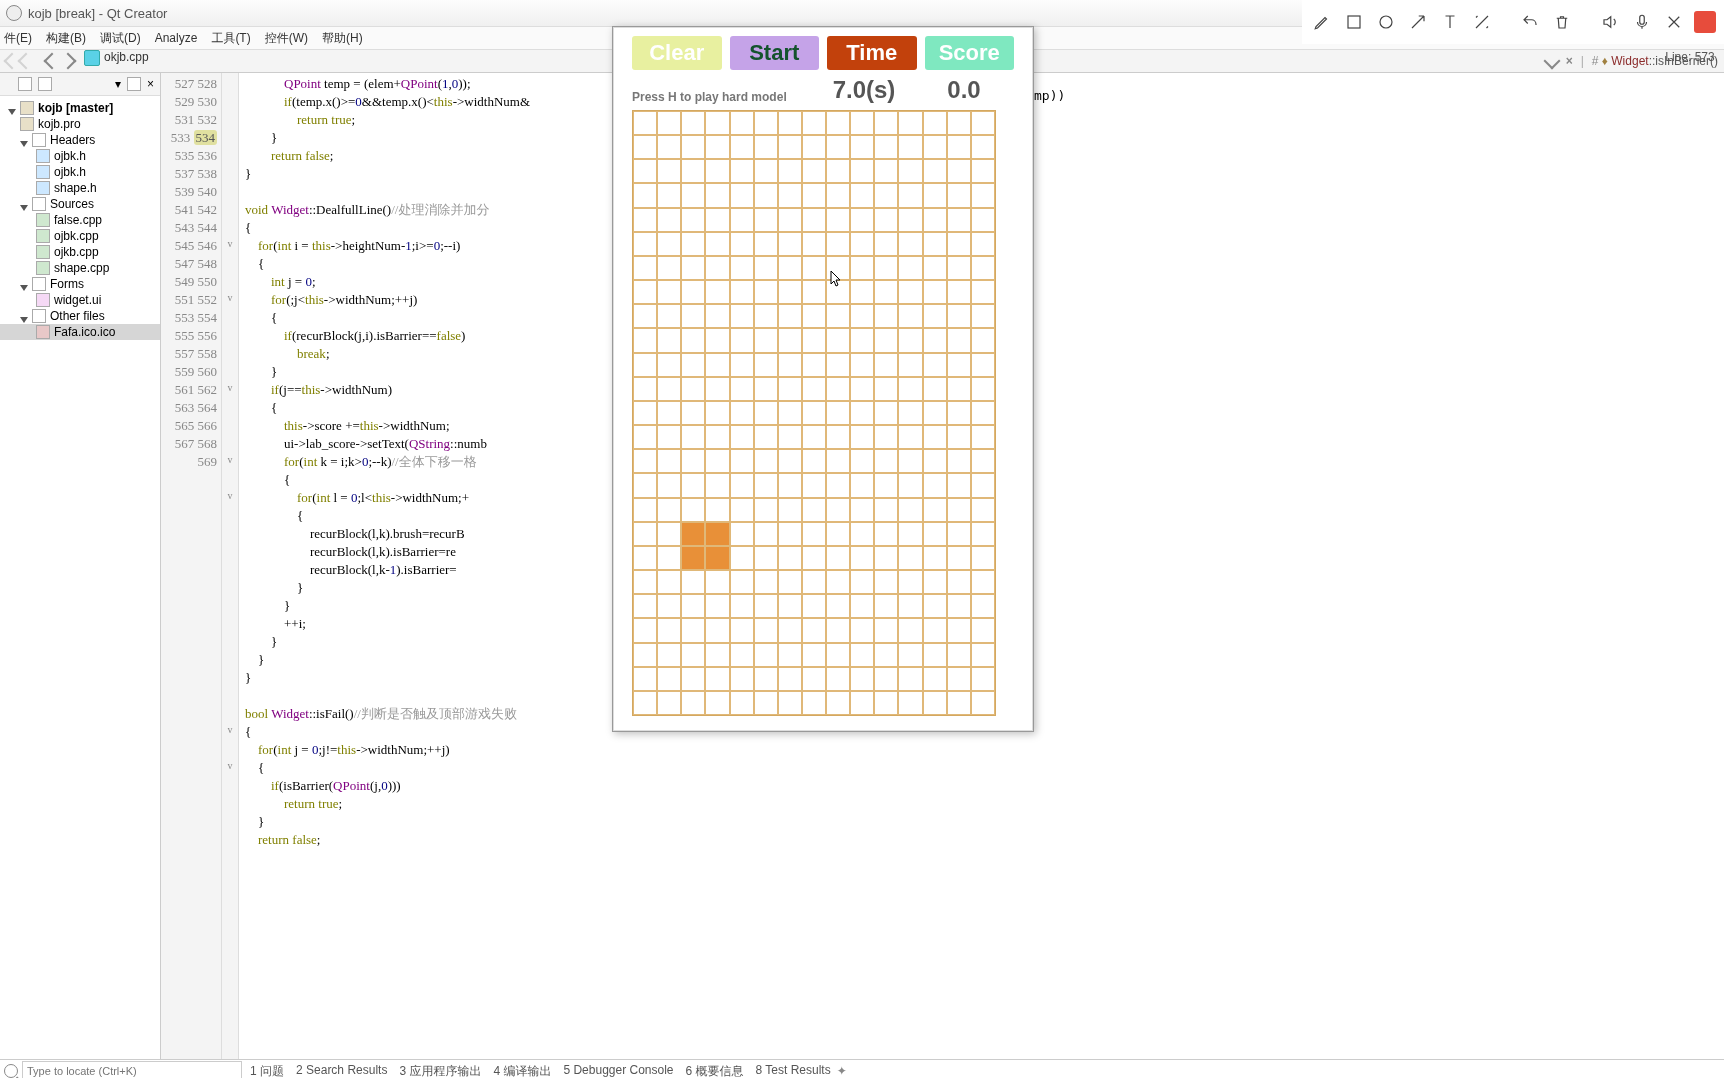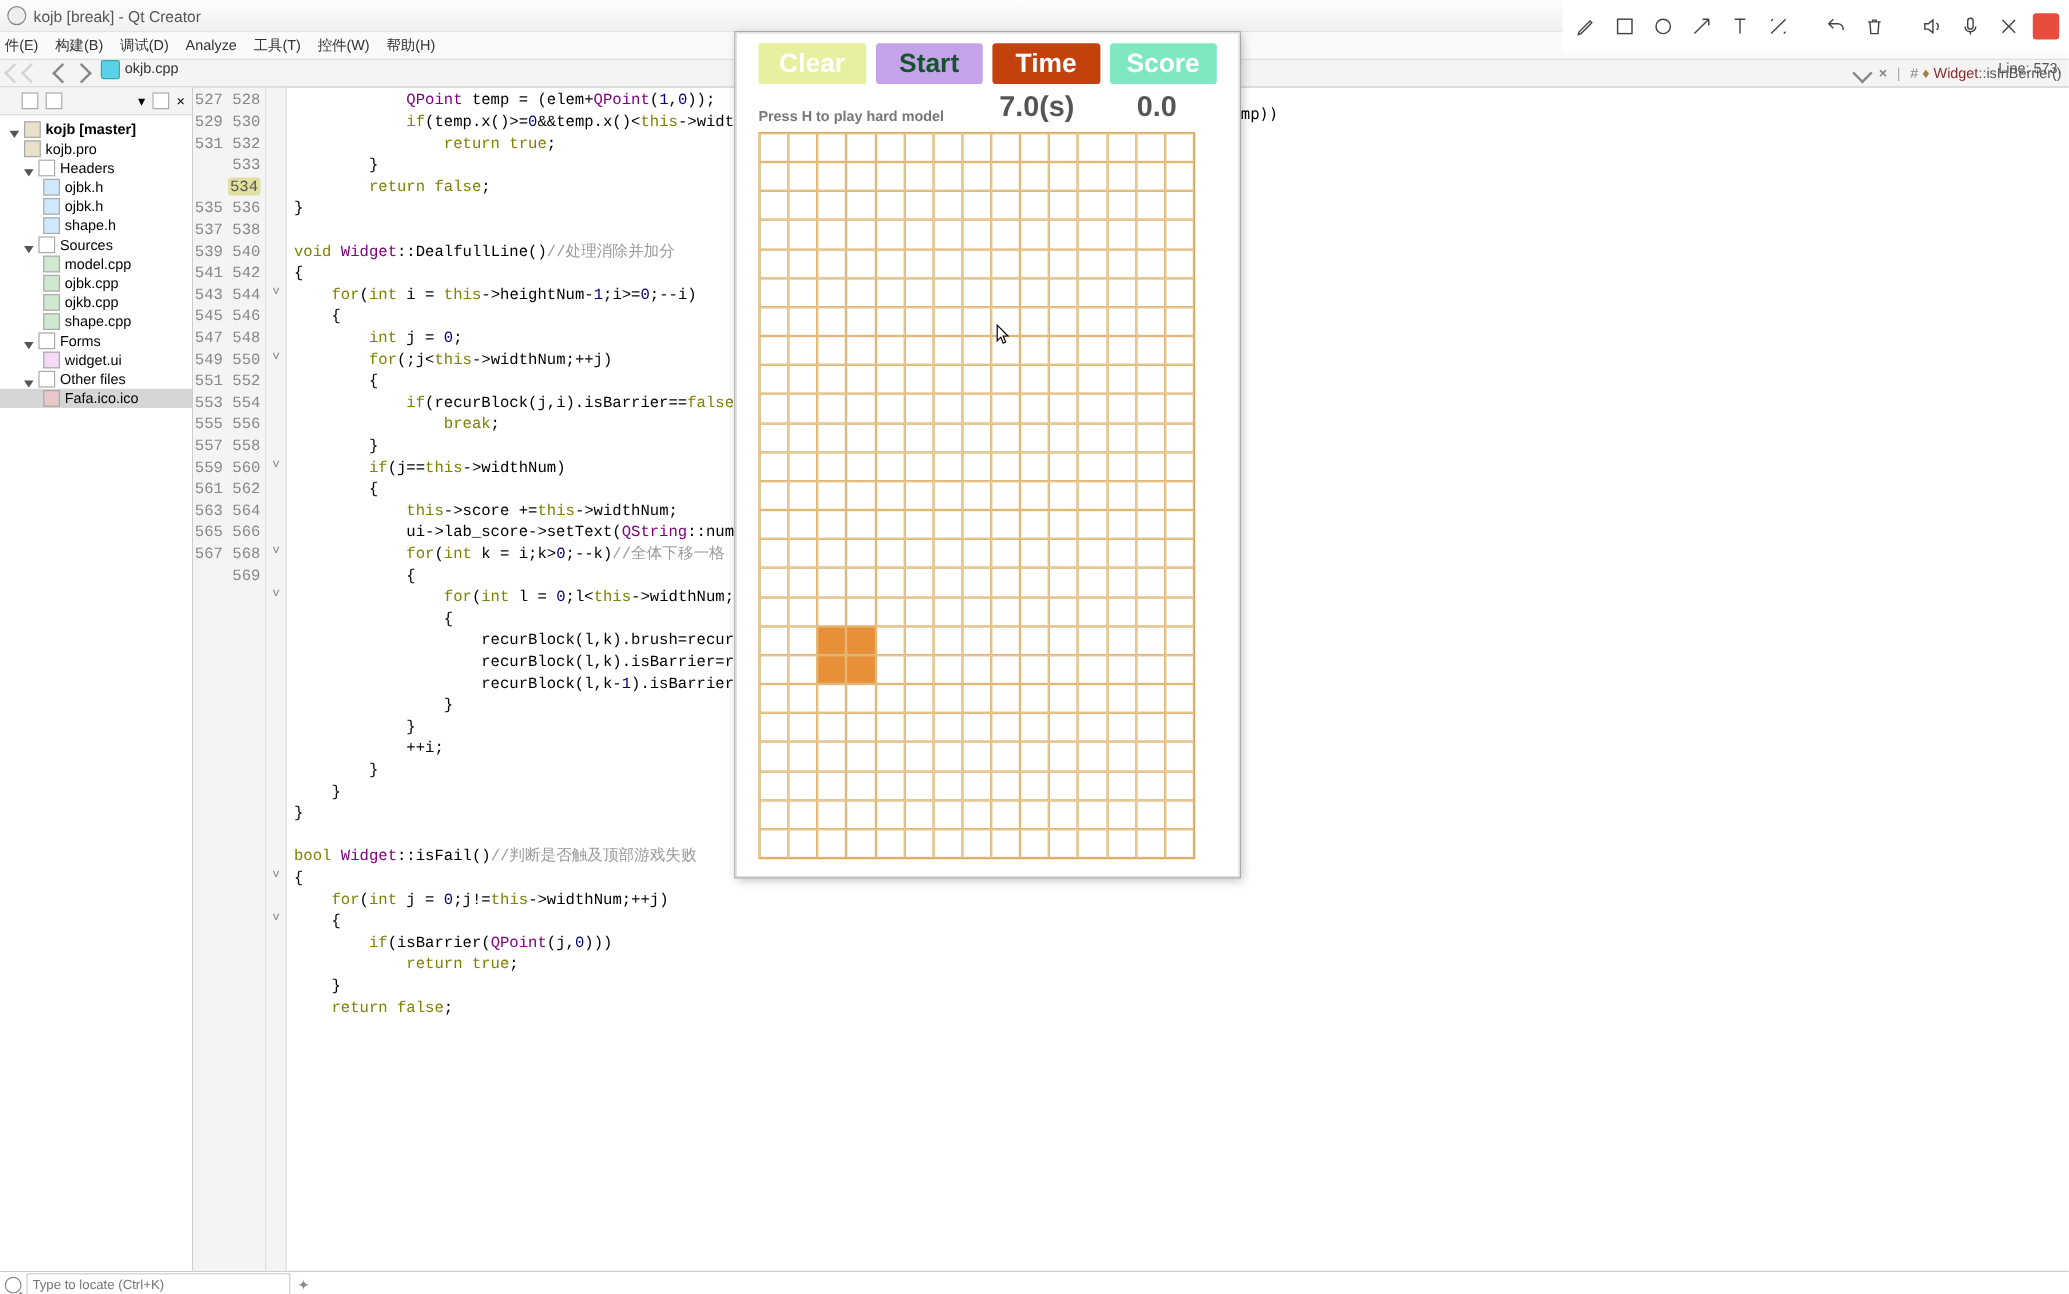--- a/index.html
+++ b/index.html
@@ -32,21 +32,21 @@
   .tree .ind2{padding-left:36px}
   .tree .sel{background:#d6d6d6}
   .tree .fi{width:12px;height:12px;display:inline-block;background:#fff;border:1px solid #aaa}
   .tree .fi.h{background:#cde8ff}
   .tree .fi.cpp{background:#cfe8cf}
   .tree .fi.ui{background:#f5d9f5}
   .tree .fi.pro{background:#e8e0c8}
   .tree .fi.ico{background:#e8c8c8}
   .tree b{font-weight:bold}
   
-  .editor{flex:1;display:flex;overflow:hidden;font-family:Liberation Mono, monospace;font-size:13px;position:relative}
+  .editor{flex:1;display:flex;overflow:hidden;font-family:Liberation Serif, serif;font-size:13px;position:relative}
   .gutter{width:56px;background:#f4f4f4;color:#888;text-align:right;padding:2px 4px 2px 0;border-right:1px solid #ddd;line-height:18px}
   .gutter .hl{background:#e0e0a0;color:#555;border-radius:3px;padding:0 2px}
   .fold{width:16px;background:#f4f4f4;border-right:1px solid #ddd;line-height:18px;text-align:center;color:#888;font-size:10px}
   .fold .c{display:block;height:18px}
   .code{flex:1;padding:2px 6px;line-height:18px;white-space:pre;overflow:hidden}
   .kw{color:#808000}
   .ty{color:#800080}
   .num{color:#000080}
   .cm{color:#9a9a9a}
   
@@ -227,21 +227,21 @@
           <span class="fi h"></span>
           <span>shape.h</span>
         </div>
       <div class="ind1">
           <span class="tw open"></span>
           <span class="fi"></span>
           <span>Sources</span>
         </div>
       <div class="ind2">
           <span class="fi cpp"></span>
-          <span>model.cpp</span>
+          <span>false.cpp</span>
         </div>
       <div class="ind2">
           <span class="fi cpp"></span>
           <span>ojbk.cpp</span>
         </div>
       <div class="ind2">
           <span class="fi cpp"></span>
           <span>ojkb.cpp</span>
         </div>
       <div class="ind2">
@@ -404,20 +404,29 @@
     <span class="kw">return</span> <span class="kw">false</span>;
 </div>
   </div>
 </div>
 
 <span class="hidden-code">mp))</span>
 
 <div class="locate">
   <span class="search-ico"></span>
   <input placeholder="Type to locate (Ctrl+K)" style="">
+  <div class="tabs" id="btabs">
+      <span>1  问题</span>
+      <span>2  Search Results</span>
+      <span>3  应用程序输出</span>
+      <span>4  编译输出</span>
+      <span>5  Debugger Console</span>
+      <span>6  概要信息</span>
+      <span>8  Test Results</span>
+    </div>
   <span style="margin-left:6px;color:#888">✦</span>
 </div>
 
 <div class="game-win">
   <div class="game-body">
     <div class="btnrow">
       <div class="gbtn b-clear">Clear</div>
       <div class="gbtn b-start">Start</div>
       <div class="gbtn b-time">Time</div>
       <div class="gbtn b-score">Score</div>

